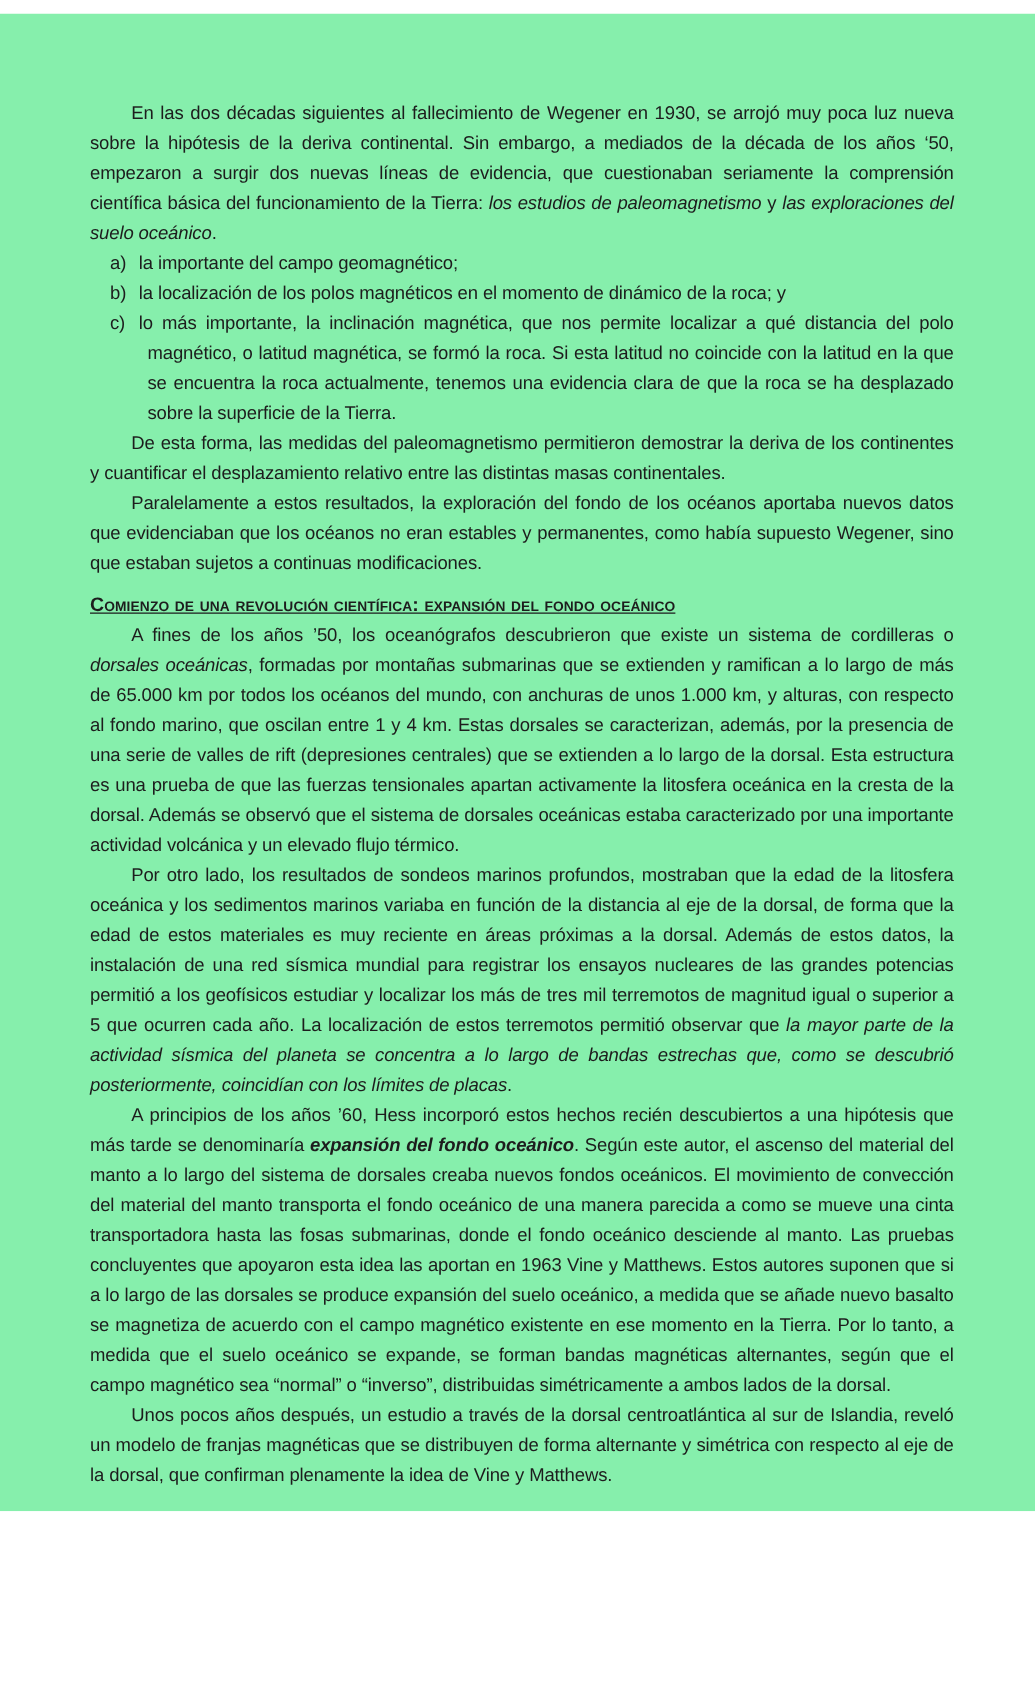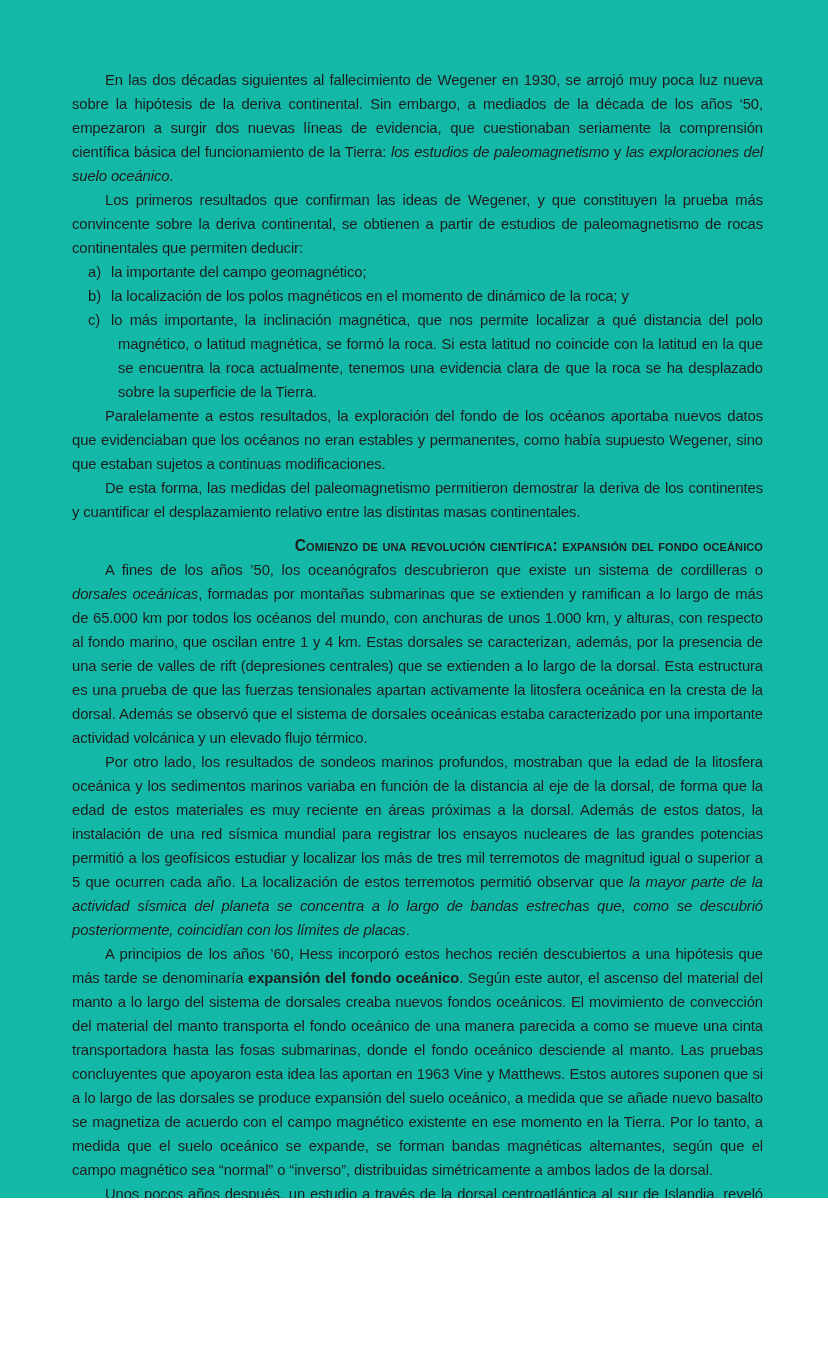--- a/index.html
+++ b/index.html
@@ -1,70 +1,69 @@
 <!DOCTYPE html>
 <html><head>
 <meta charset="utf-8">
 <style>
   html,body{margin:0;padding:0;background:#ffffff;}
   .page{
-    position:relative;width:828px;height:1198px;background:#14b8a6;overflow:hidden;
-    font-family:"Liberation Sans","DejaVu Sans",sans-serif;color:#1d1d1d;
+    position:relative;width:828px;height:1198px;background:#86efac;overflow:hidden;
+    font-family:"Liberation Sans","DejaVu Sans",sans-serif;color:#1d1d1d;margin-top:11px;
   }
   .doc-body{
     position:absolute;left:72px;top:68px;width:691px;
     font-size:14.8px;line-height:24px;text-align:justify;letter-spacing:-0.1px;
   }
   .para{margin:0;text-indent:33px;}
   .section-heading{
     margin:10px 0 0 0;font-size:15.6px;font-weight:bold;font-variant:small-caps;
-    letter-spacing:0.1px;line-height:24px;text-align:right;text-indent:0;
+    letter-spacing:0.1px;line-height:24px;text-align:left;text-indent:0;text-decoration:underline;
   }
   .list{margin:0;}
   .list-item{position:relative;padding-left:46px;}
   .li-marker{position:absolute;left:16px;top:0;}
   .li-text{text-indent:-7px;}
   .seg-i{font-style:italic;}
-  .seg-bi{font-weight:700;}
+  .seg-bi{font-style:italic;font-weight:700;}
   .footer{position:absolute;left:72px;top:1272px;width:686px;}
   .footer-rule{border-top:2.5px solid #161616;height:0;}
   .footer-row{
     display:flex;justify-content:center;align-items:baseline;
     margin-top:13px;font-size:12.3px;letter-spacing:-0.1px;color:#1d1d1d;
   }
   .page-num{padding-right:16px;}
 </style>
 </head>
 <body>
 
 <div class="page">
   <div class="doc-body">
 
     <p class="para"><span>En las dos décadas siguientes al fallecimiento de Wegener en 1930, se arrojó muy poca luz nueva sobre la hipótesis de la deriva continental. Sin embargo, a mediados de la década de los años ‘50, empezaron a surgir dos nuevas líneas de evidencia, que cuestionaban seriamente la comprensión científica básica del funcionamiento de la Tierra: </span><span class="seg-i">los estudios de paleomagnetismo</span><span> y </span><span class="seg-i">las exploraciones del suelo oceánico</span><span>.</span></p>
 
-    <p class="para"><span>Los primeros resultados que confirman las ideas de Wegener, y que constituyen la prueba más convincente sobre la deriva continental, se obtienen a partir de estudios de paleomagnetismo de rocas continentales que permiten deducir:</span></p>
 
     <div class="list">
       <div class="list-item">
         <span class="li-marker">a)</span>
         <div class="li-text"><span>la importante del campo geomagnético;</span></div>
       </div>
       <div class="list-item">
         <span class="li-marker">b)</span>
         <div class="li-text"><span>la localización de los polos magnéticos en el momento de dinámico de la roca; y</span></div>
       </div>
       <div class="list-item">
         <span class="li-marker">c)</span>
         <div class="li-text"><span>lo más importante, la inclinación magnética, que nos permite localizar a qué distancia del polo magnético, o latitud magnética, se formó la roca. Si esta latitud no coincide con la latitud en la que se encuentra la roca actualmente, tenemos una evidencia clara de que la roca se ha desplazado sobre la superficie de la Tierra.</span></div>
       </div>
     </div>
 
+    <p class="para"><span>De esta forma, las medidas del paleomagnetismo permitieron demostrar la deriva de los continentes y cuantificar el desplazamiento relativo entre las distintas masas continentales.</span></p>
+
     <p class="para"><span>Paralelamente a estos resultados, la exploración del fondo de los océanos aportaba nuevos datos que evidenciaban que los océanos no eran estables y permanentes, como había supuesto Wegener, sino que estaban sujetos a continuas modificaciones.</span></p>
-
-    <p class="para"><span>De esta forma, las medidas del paleomagnetismo permitieron demostrar la deriva de los continentes y cuantificar el desplazamiento relativo entre las distintas masas continentales.</span></p>
 
     <h2 class="section-heading">Comienzo de una revolución científica: expansión del fondo oceánico</h2>
 
     <p class="para"><span>A fines de los años ’50, los oceanógrafos descubrieron que existe un sistema de cordilleras o </span><span class="seg-i">dorsales oceánicas</span><span>, formadas por montañas submarinas que se extienden y ramifican a lo largo de más de 65.000 km por todos los océanos del mundo, con anchuras de unos 1.000 km, y alturas, con respecto al fondo marino, que oscilan entre 1 y 4 km. Estas dorsales se caracterizan, además, por la presencia de una serie de valles de rift (depresiones centrales) que se extienden a lo largo de la dorsal. Esta estructura es una prueba de que las fuerzas tensionales apartan activamente la litosfera oceánica en la cresta de la dorsal. Además se observó que el sistema de dorsales oceánicas estaba caracterizado por una importante actividad volcánica y un elevado flujo térmico.</span></p>
 
     <p class="para"><span>Por otro lado, los resultados de sondeos marinos profundos, mostraban que la edad de la litosfera oceánica y los sedimentos marinos variaba en función de la distancia al eje de la dorsal, de forma que la edad de estos materiales es muy reciente en áreas próximas a la dorsal. Además de estos datos, la instalación de una red sísmica mundial para registrar los ensayos nucleares de las grandes potencias permitió a los geofísicos estudiar y localizar los más de tres mil terremotos de magnitud igual o superior a 5 que ocurren cada año. La localización de estos terremotos permitió observar que </span><span class="seg-i">la mayor parte de la actividad sísmica del planeta se concentra a lo largo de bandas estrechas que, como se descubrió posteriormente, coincidían con los límites de placas</span><span>.</span></p>
 
     <p class="para"><span>A principios de los años ’60, Hess incorporó estos hechos recién descubiertos a una hipótesis que más tarde se denominaría </span><span class="seg-bi">expansión del fondo oceánico</span><span>. Según este autor, el ascenso del material del manto a lo largo del sistema de dorsales creaba nuevos fondos oceánicos. El movimiento de convección del material del manto transporta el fondo oceánico de una manera parecida a como se mueve una cinta transportadora hasta las fosas submarinas, donde el fondo oceánico desciende al manto. Las pruebas concluyentes que apoyaron esta idea las aportan en 1963 Vine y Matthews. Estos autores suponen que si a lo largo de las dorsales se produce expansión del suelo oceánico, a medida que se añade nuevo basalto se magnetiza de acuerdo con el campo magnético existente en ese momento en la Tierra. Por lo tanto, a medida que el suelo oceánico se expande, se forman bandas magnéticas alternantes, según que el campo magnético sea “normal” o “inverso”, distribuidas simétricamente a ambos lados de la dorsal.</span></p>
 
     <p class="para"><span>Unos pocos años después, un estudio a través de la dorsal centroatlántica al sur de Islandia, reveló un modelo de franjas magnéticas que se distribuyen de forma alternante y simétrica con respecto al eje de la dorsal, que confirman plenamente la idea de Vine y Matthews.</span></p>

